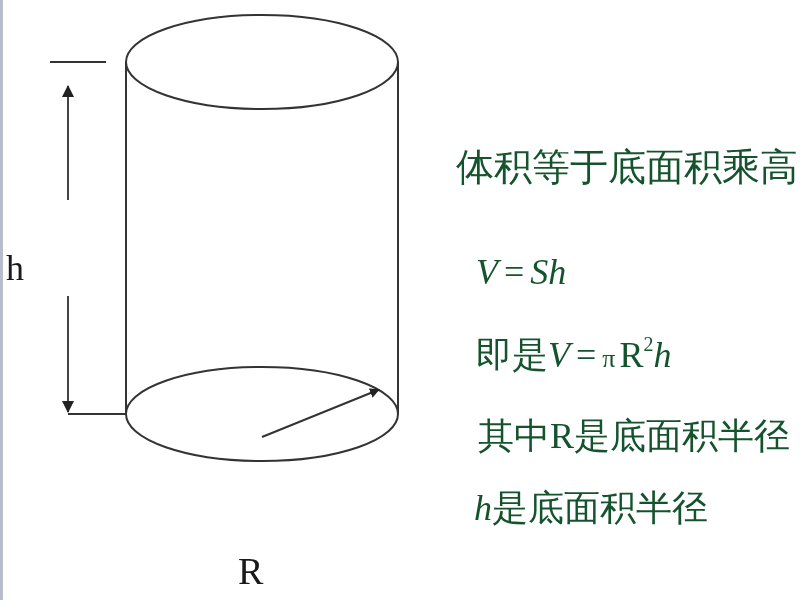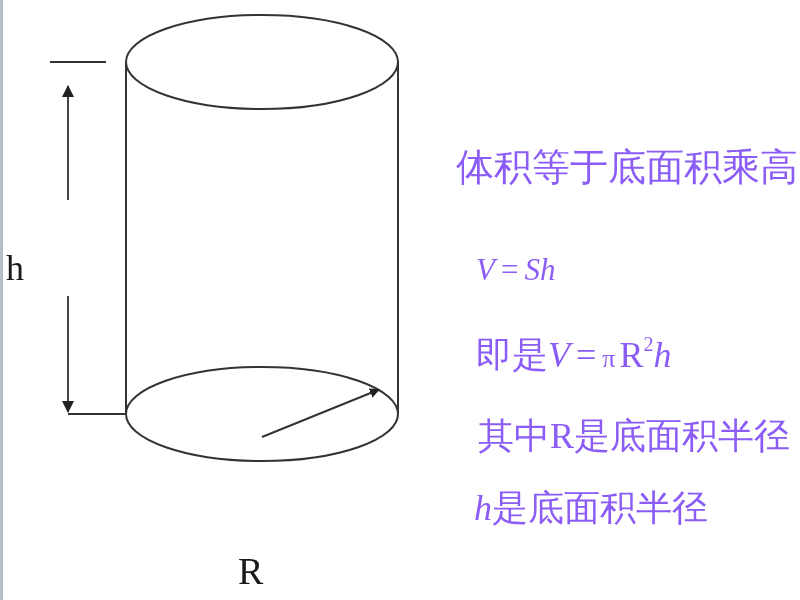--- a/index.html
+++ b/index.html
@@ -15,25 +15,25 @@
     }
     svg.diagram { position: absolute; left: 0; top: 0; }
     .label {
       position: absolute; font-family: "Liberation Serif", "DejaVu Serif", serif;
       color: #1a1a1a; line-height: 1;
     }
     .label-h { left: 6px; top: 250px; font-size: 36px; }
     .label-r { left: 238px; top: 552px; font-size: 38px; }
     .text-line {
       position: absolute; left: 458px; white-space: nowrap; line-height: 1;
-      color: #8b5cf6;
+      color: #14532d;
       font-family: "DejaVu Sans", "Liberation Sans", sans-serif;
     }
     .line1 { top: 148px; font-size: 38px; letter-spacing: 0px; left: 456px; }
-    .line2 { top: 254px; font-size: 31px; left: 476px; }
+    .line2 { top: 254px; font-size: 36px; left: 476px; }
     .line3 { top: 334px; font-size: 36px; left: 476px; }
     .line4 { top: 418px; font-size: 36px; left: 478px; }
     .line5 { top: 490px; font-size: 36px; left: 474px; }
     .math {
       font-family: "Liberation Serif", "DejaVu Serif", serif;
       font-style: italic;
     }
     .roman { font-family: "Liberation Serif", "DejaVu Serif", serif; font-style: normal; }
     .sup { font-size: 20px; vertical-align: 16px; font-family: "Liberation Serif", serif; }
     .op { font-family: "Liberation Serif", serif; font-style: normal; margin: 0 6px; }

